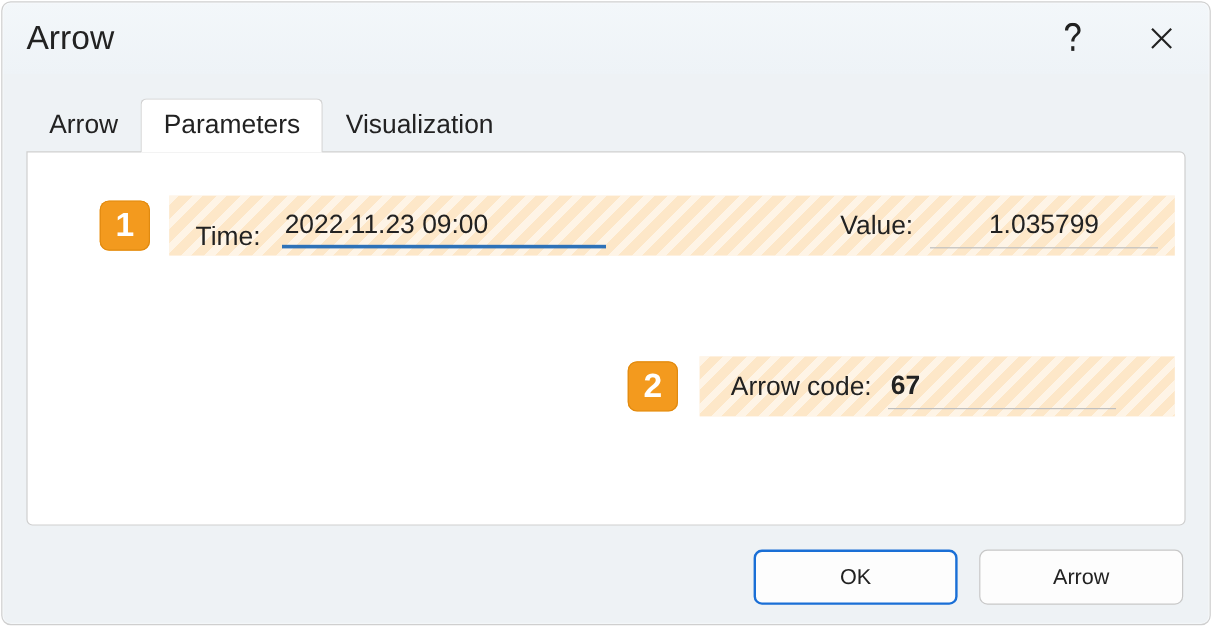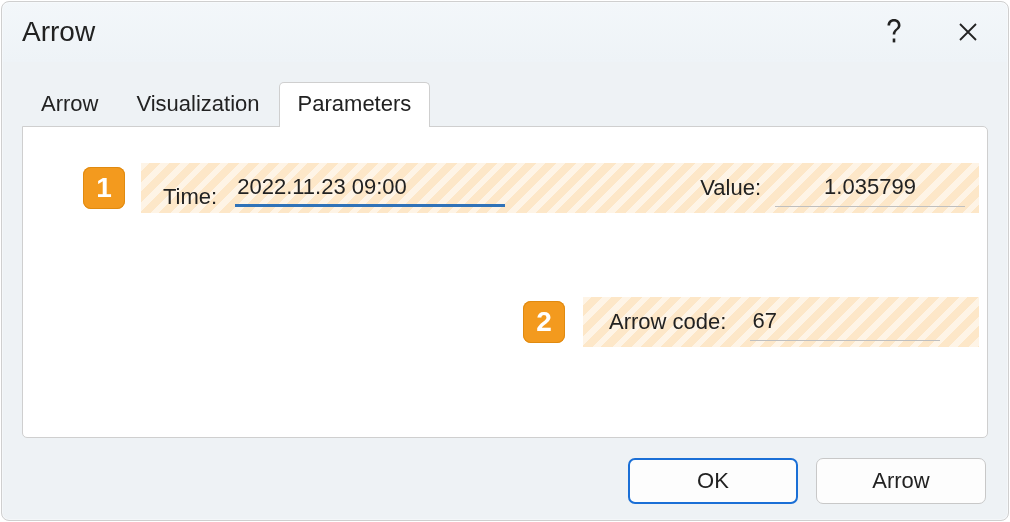--- a/index.html
+++ b/index.html
@@ -112,21 +112,21 @@
   }
   .val.focus {
     border-bottom: 3px solid #2f72b8;
     padding-bottom: 4px;
   }
   .time-field { margin-left: 18px; width: 270px; }
   .value-lbl { margin-left: auto; margin-right: 14px; }
   .value-field { width: 190px; margin-right: 14px; text-align: center; }
 
   .row2 .lbl { margin-left: 26px; }
-  .code-field { margin-left: 24px; width: 190px; margin-right: 14px; }
+  .code-field { margin-left: 14px; width: 190px; margin-right: 14px; font-weight: bold; }
 
   
   .badge {
     position: absolute;
     width: 42px;
     height: 42px;
     background: #f39a1e;
     border-radius: 8px;
     color: #fff;
     font-size: 28px;
@@ -147,21 +147,21 @@
     display: flex;
     align-items: center;
     justify-content: flex-end;
     padding-right: 22px;
     gap: 18px;
   }
   .btn {
     min-width: 170px;
     height: 46px;
     border-radius: 7px;
-    font-size: 22px;
+    font-size: 18px;
     display: flex;
     align-items: center;
     justify-content: center;
     background: #fdfdfd;
     border: 1px solid #c8c8c8;
     cursor: default;
   }
   .btn.primary {
     border: 2px solid #1a6fd6;
   }
@@ -181,22 +181,22 @@
     </div>
     <div class="winbtn">
       <svg width="22" height="22" viewBox="0 0 22 22">
         <path d="M3 3 L19 19 M19 3 L3 19" stroke="#222" stroke-width="1.8" fill="none"></path>
       </svg>
     </div>
   </div>
 
   <div class="tabstrip">
     <div class="tab">Arrow</div>
+    <div class="tab active">Parameters</div>
     <div class="tab">Visualization</div>
-    <div class="tab active">Parameters</div>
   </div>
 
   <div class="tabpage">
 
     <div class="badge badge1">1</div>
 
     <div class="hatch row1">
       <span class="lbl lbl1">Time:</span>
       <input class="val focus time-field" value="2022.11.23 09:00" style="">
       <span class="lbl value-lbl">Value:</span>

